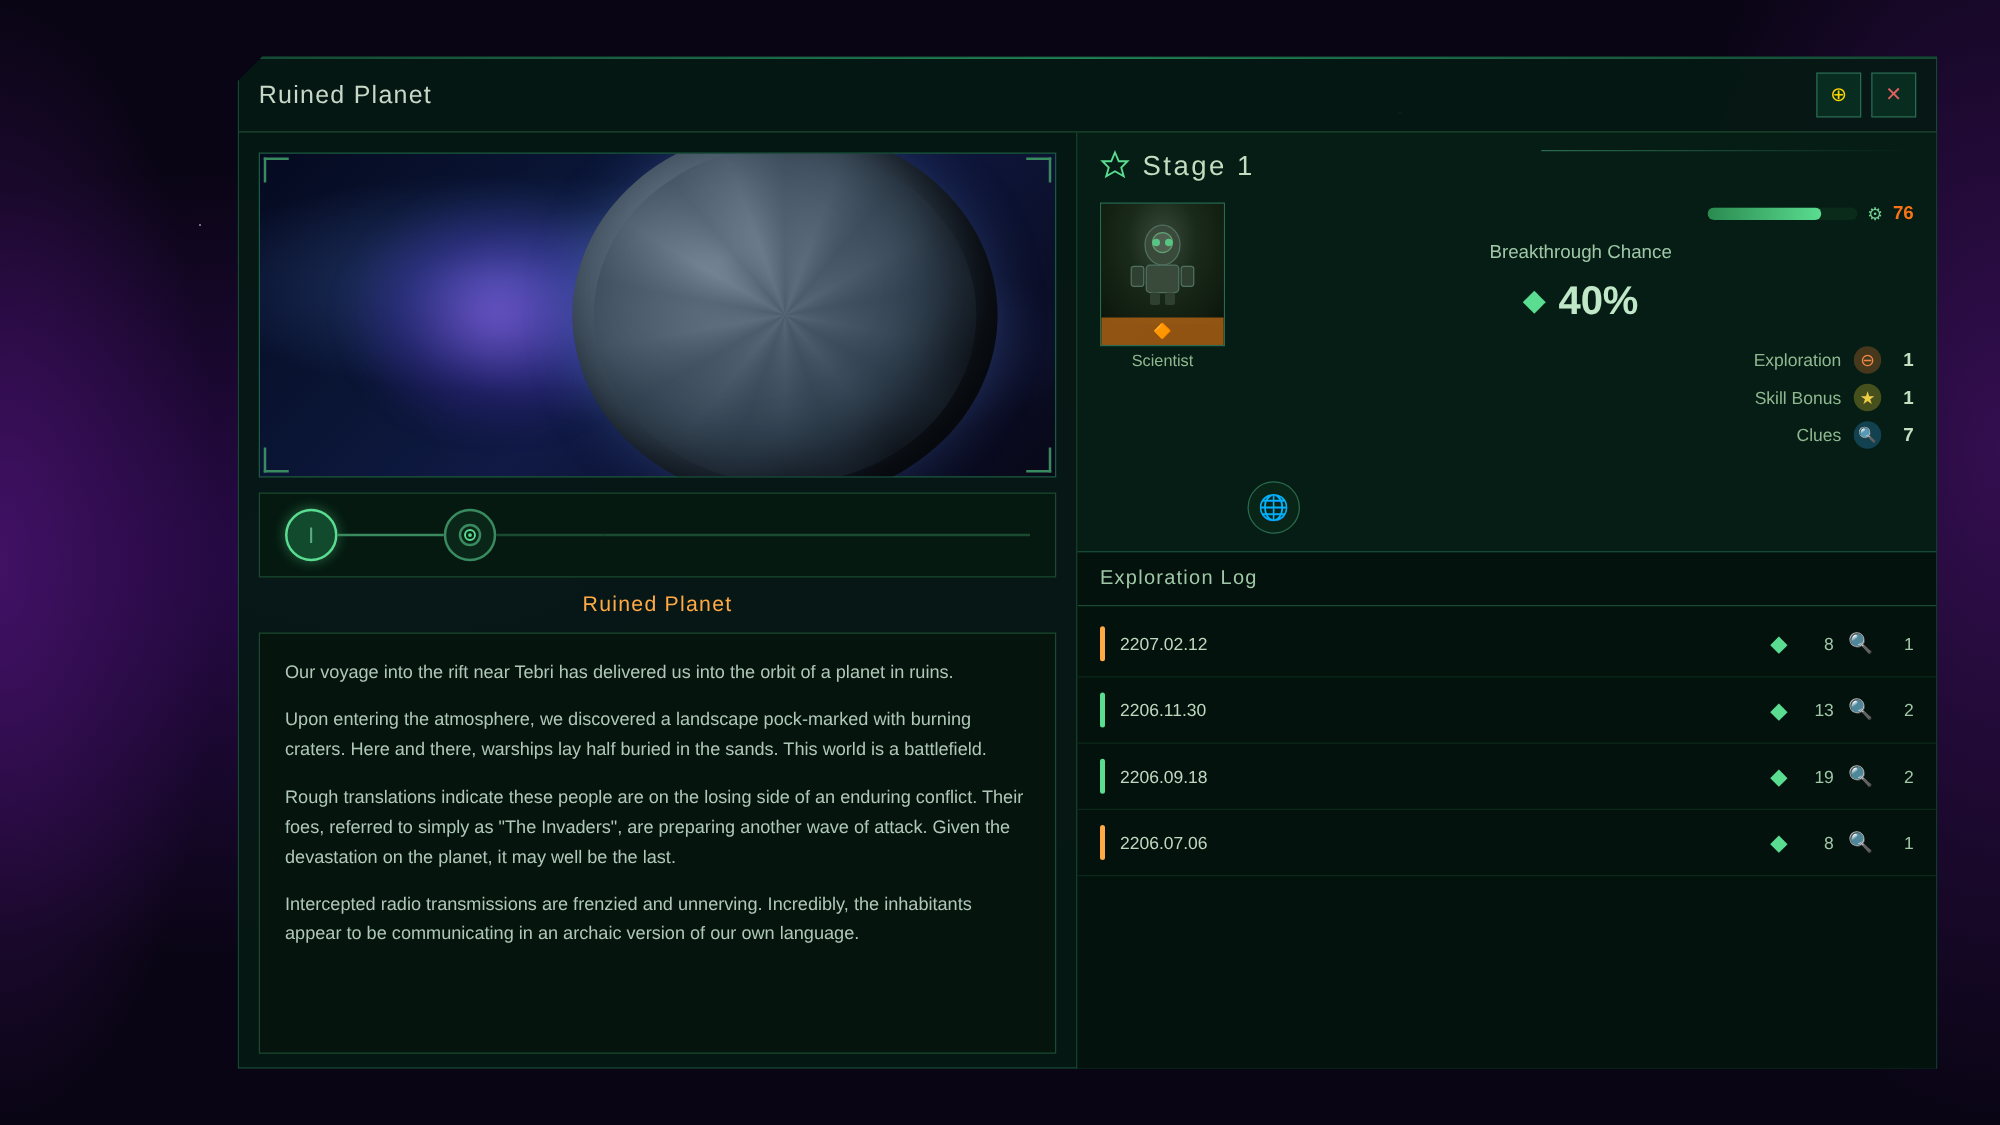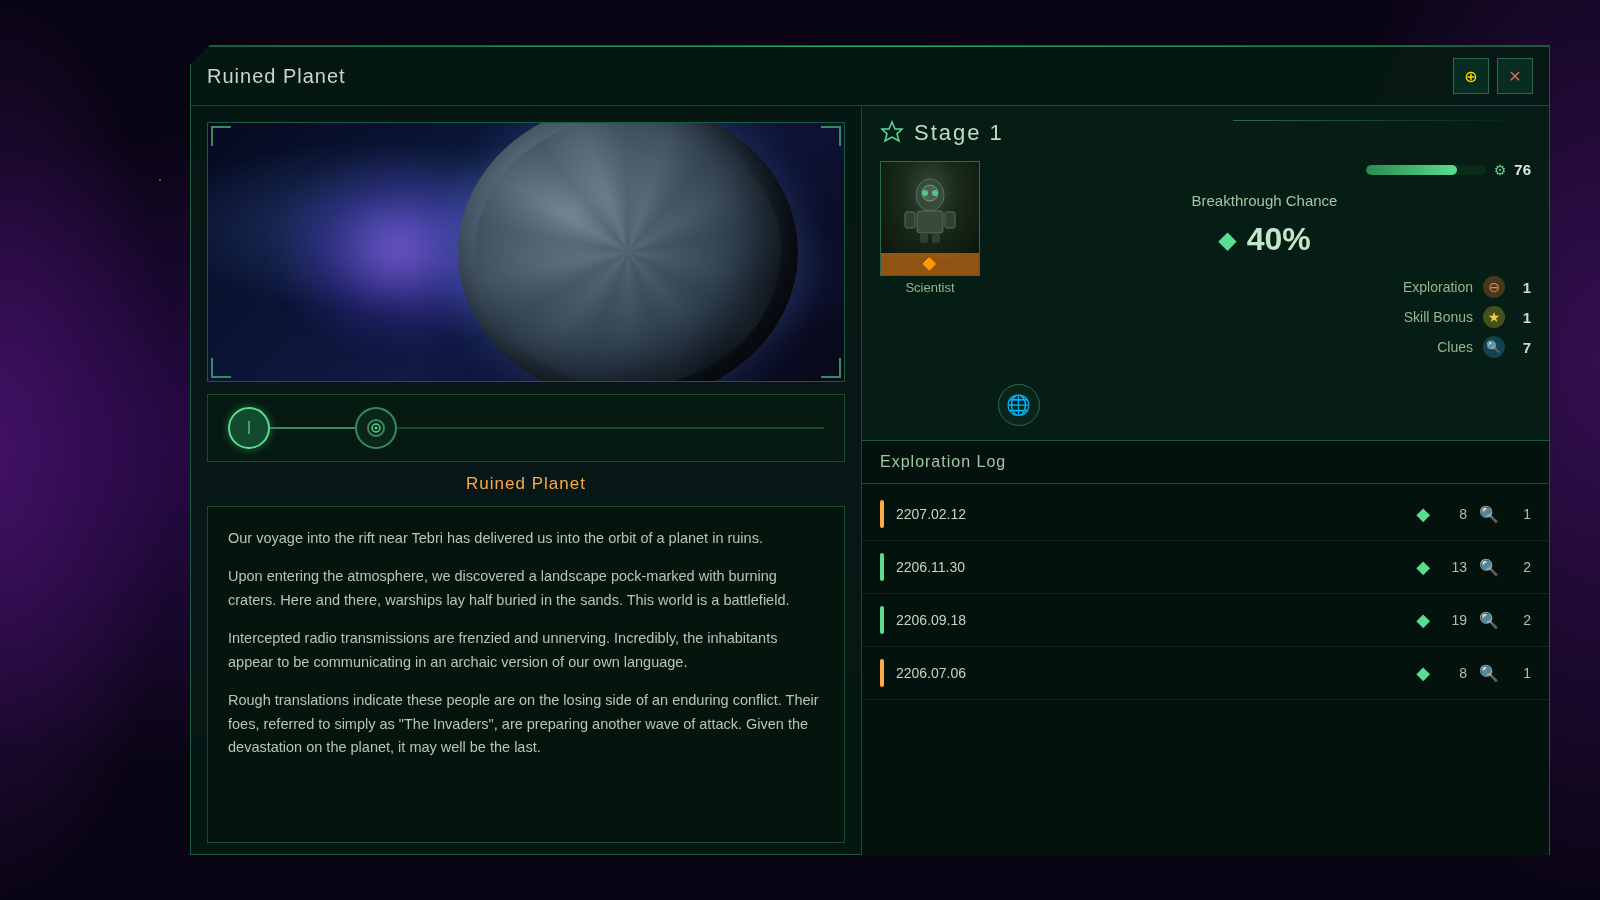--- a/index.html
+++ b/index.html
@@ -343,21 +343,21 @@
       height: 10px;
       background: #0a2a1a;
       border-radius: 5px;
       overflow: hidden;
     }
     .progress-fill {
       height: 100%;
       background: linear-gradient(to right, #2a8a50, #5add90);
       border-radius: 5px;
     }
-    .progress-value { color: #e5e5e5; font-size: 15px; font-weight: bold; }
+    .progress-value { color: #f97316; font-size: 15px; font-weight: bold; }
 
     
     .breakthrough-label {
       color: #a0c8a8;
       font-size: 15px;
       text-align: center;
       margin-bottom: 4px;
     }
     .breakthrough-value {
       display: flex;
@@ -521,22 +521,22 @@
           <div class="node-line"></div>
           <div class="node-line" style="flex:4;"></div>
         </div>
       </div>
 
       <div class="location-name">Ruined Planet</div>
 
       <div class="description-box">
         <p class="desc-paragraph">Our voyage into the rift near Tebri has delivered us into the orbit of a planet in ruins.</p>
         <p class="desc-paragraph">Upon entering the atmosphere, we discovered a landscape pock-marked with burning craters. Here and there, warships lay half buried in the sands. This world is a battlefield.</p>
+        <p class="desc-paragraph">Rough translations indicate these people are on the losing side of an enduring conflict. Their foes, referred to simply as "The Invaders", are preparing another wave of attack. Given the devastation on the planet, it may well be the last.</p>
         <p class="desc-paragraph">Intercepted radio transmissions are frenzied and unnerving. Incredibly, the inhabitants appear to be communicating in an archaic version of our own language.</p>
-        <p class="desc-paragraph">Rough translations indicate these people are on the losing side of an enduring conflict. Their foes, referred to simply as "The Invaders", are preparing another wave of attack. Given the devastation on the planet, it may well be the last.</p>
       </div>
     </div>
 
     <div class="panel-divider"></div>
 
     <div class="right-panel">
 
       <div class="stage-section">
         <div class="stage-header">
           <span class="stage-icon">

